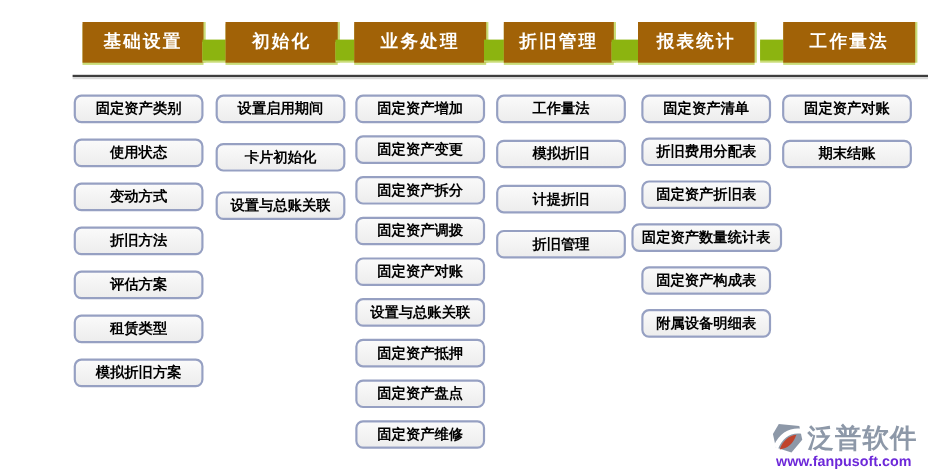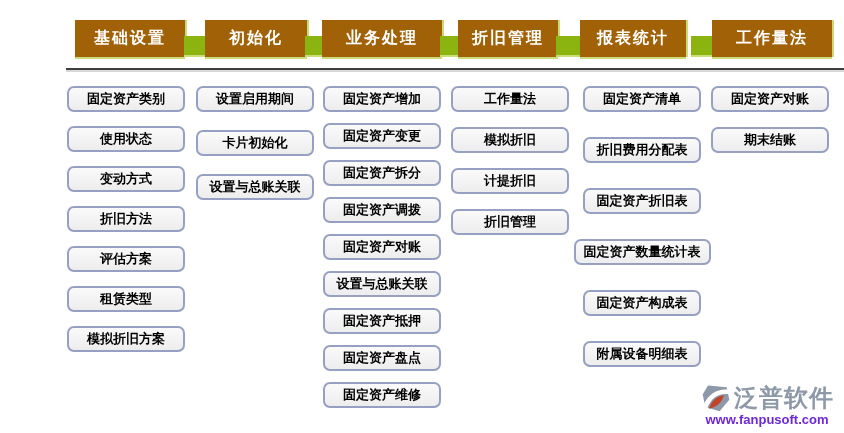--- a/index.html
+++ b/index.html
@@ -120,21 +120,21 @@
     <div class="module-box">固定资产维修</div>
   </div>
 
   <div class="module-col" style="left:448px;width:124px;gap:15px;">
     <div class="module-box">工作量法</div>
     <div class="module-box">模拟折旧</div>
     <div class="module-box">计提折旧</div>
     <div class="module-box">折旧管理</div>
   </div>
 
-  <div class="module-col" style="left:574px;width:136px;gap:25px;">
+  <div class="module-col" style="left:574px;width:136px;gap:13px;">
     <div class="module-box">固定资产清单</div>
     <div class="module-box">折旧费用分配表</div>
     <div class="module-box">固定资产折旧表</div>
     <div class="module-box">固定资产数量统计表</div>
     <div class="module-box">固定资产构成表</div>
     <div class="module-box">附属设备明细表</div>
   </div>
 
   <div class="module-col" style="left:704px;width:132px;gap:15px;">
     <div class="module-box">固定资产对账</div>

